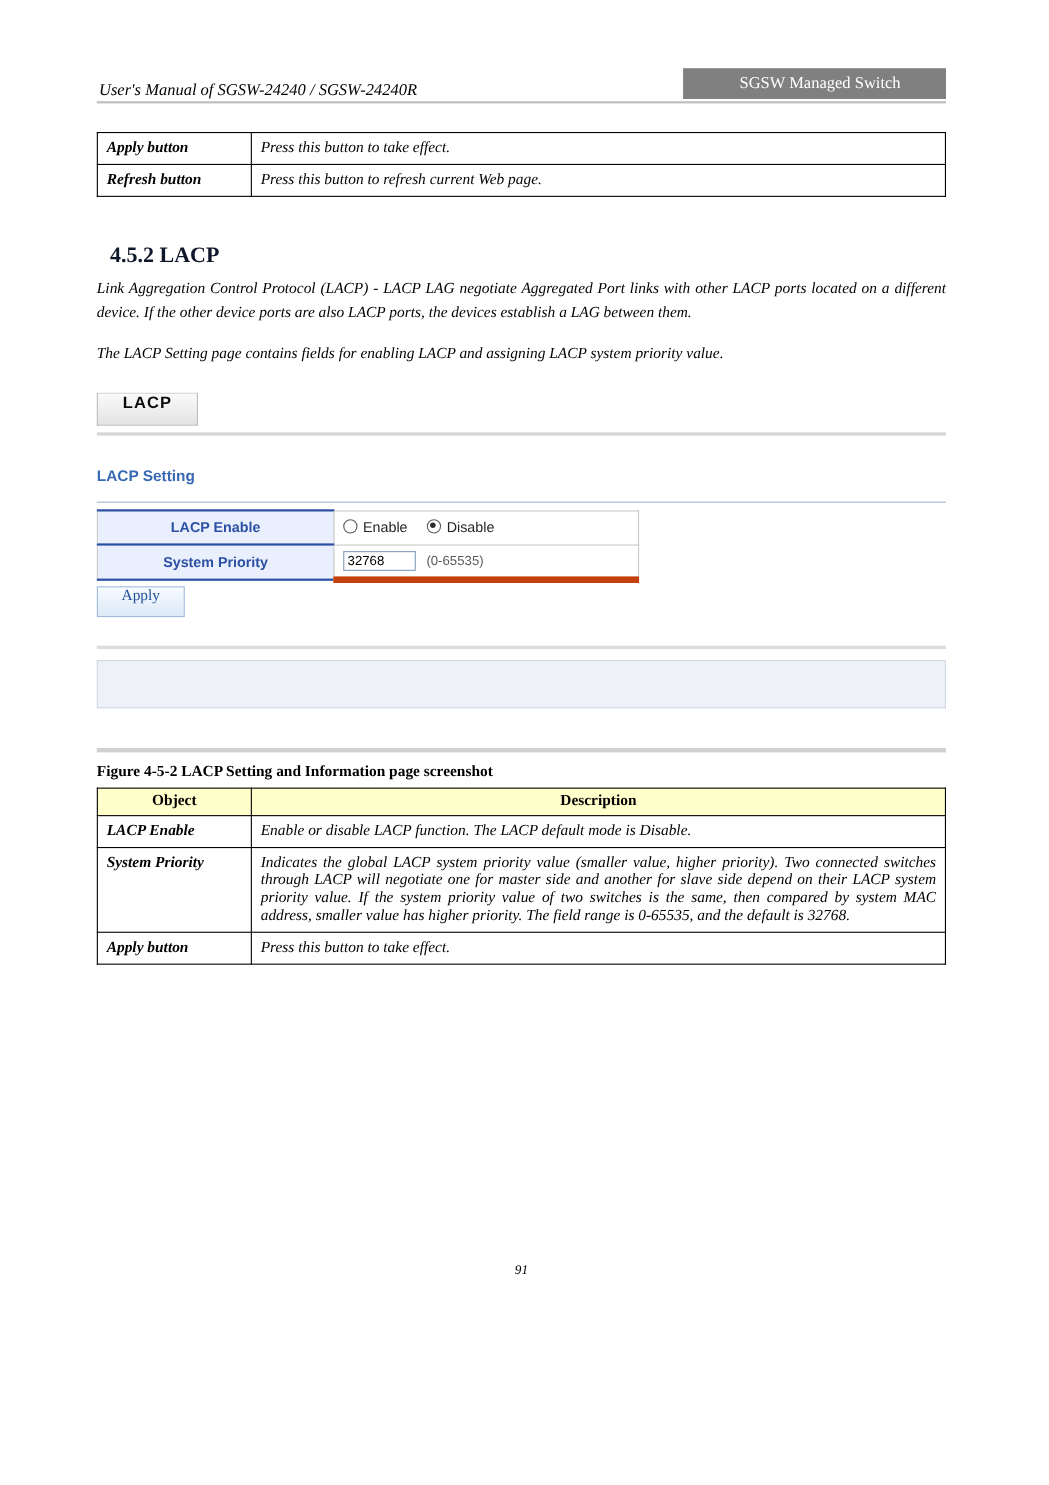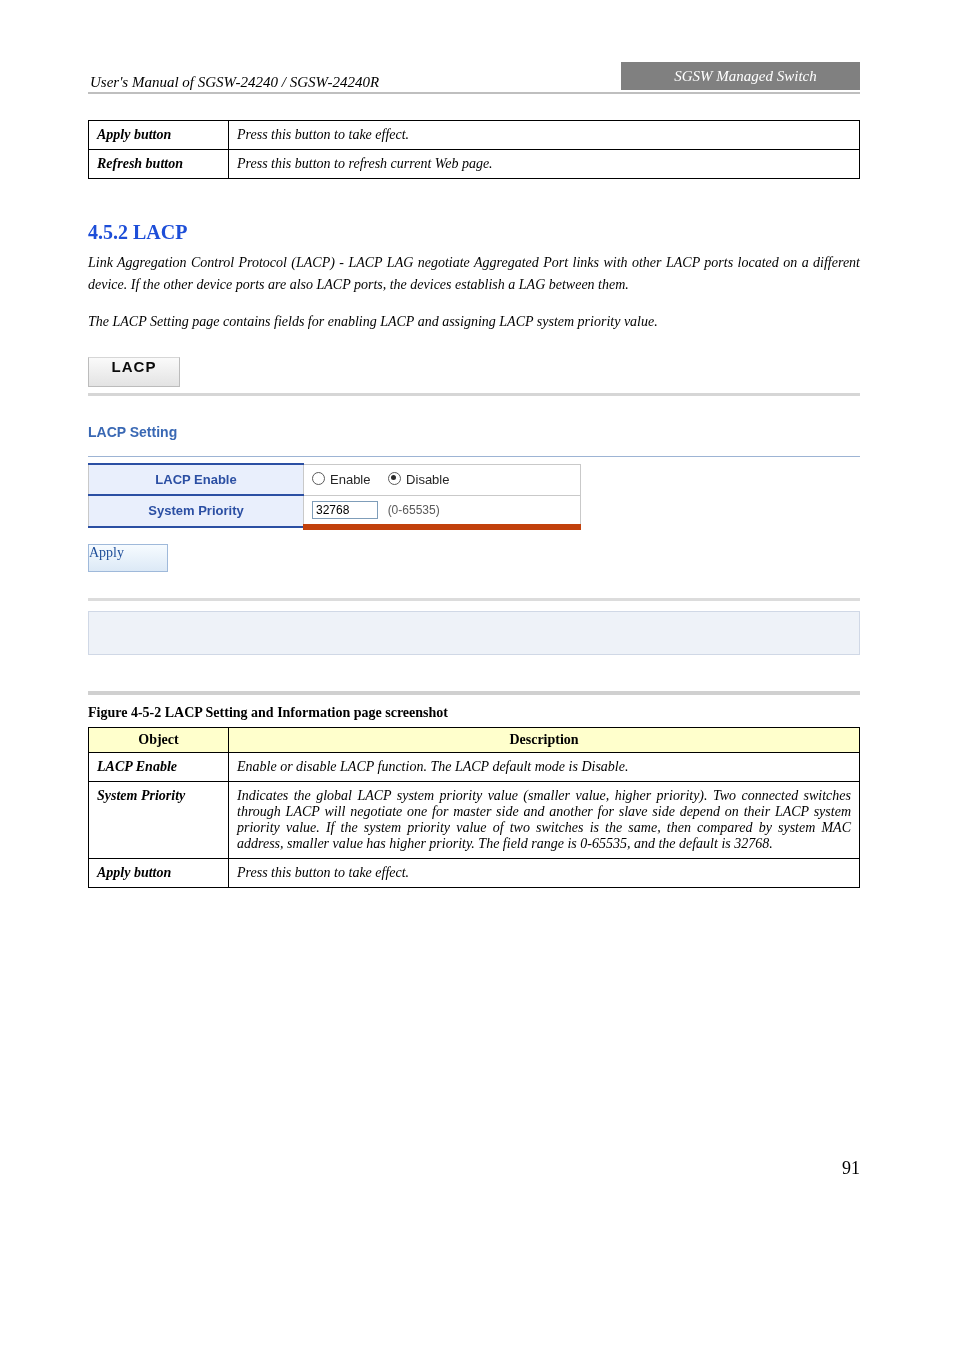--- a/index.html
+++ b/index.html
@@ -1,63 +1,63 @@
 <!DOCTYPE html>
 <html><head>
 <meta charset="utf-8">
 <style>
   html,body{margin:0;padding:0;background:#fff;font-family:"Times New Roman",Times,serif;font-size:14px;color:#000}
   .page{width:954px;margin:0 auto;position:relative;box-sizing:border-box}
   .hd{position:relative;height:120px}
   .hd-left{position:absolute;left:90px;top:74px;font-style:italic;color:#000;font-family:"Times New Roman",serif;font-size:15px}
-  .hd-right{position:absolute;right:94px;top:62px;width:239px;height:28px;background:#808080;color:#fff;font-style:italic;font-family:"Times New Roman",serif;font-size:15px;line-height:28px;padding-left:10px;box-sizing:border-box;text-align:center}
+  .hd-right{position:absolute;right:94px;top:62px;width:239px;height:28px;background:#808080;color:#fff;font-family:"Times New Roman",serif;font-size:15px;line-height:28px;padding-left:10px;box-sizing:border-box;text-align:center}
   .hd-rule{position:absolute;left:88px;right:94px;top:92px;height:2px;background:#bfbfbf}
 
   .content{padding:0 94px 0 88px}
 
   table.def{width:100%;border-collapse:collapse;table-layout:fixed}
   table.def col.c1{width:140px}
   table.def th{background:#ffffcc;border:1px solid #000;padding:4px 6px;text-align:center;font-weight:normal}
   table.def th .b{font-weight:bold}
   table.def td{border:1px solid #000;padding:6px 8px;text-align:justify;vertical-align:top;font-style:italic}
   .cell-title{font-weight:bold;color:#000;text-align:center;font-style:normal}
 
-  .h2{font:bold 20px "Times New Roman",serif;color:#1d4ed8;margin:42px 0 8px}
+  .h2{font:bold 20px "Times New Roman",serif;color:#0f172a;margin:42px 12px 8px}
   .para{margin:6px 0 16px;text-align:justify;line-height:1.55;font-style:italic}
 
   
   .fig{border-bottom:4px solid #d0d0d0;padding-bottom:12px;margin:24px 0 10px}
   .label-btn{display:inline-block;width:90px;height:28px;line-height:28px;text-align:center;font:bold 15px Arial,sans-serif;background:linear-gradient(#fafafa,#e3e3e3);border:1px solid #bcbcbc;border-top-color:#d6d6d6;color:#0b0b0b;letter-spacing:1px}
   .thin-rule{height:3px;background:#d6d6d6;margin:6px 0 28px}
 
   .sec-title{font:bold 14px Arial,sans-serif;color:#3968b4;border-bottom:1px solid #9db4d4;padding:0 0 16px;margin:0 0 6px}
 
   .cfgtbl{border-collapse:collapse}
   .cfgtbl td,.cfgtbl th{font:13px Arial,sans-serif}
   .cfgtbl .hcell{background:#e9effc;border-top:2px solid #2b4fa3;border-left:1px solid #c9c9c9;border-right:1px solid #c9c9c9;border-bottom:1px solid #c9c9c9;color:#2b4fa3;font-weight:bold;text-align:center;padding:7px 12px;width:190px}
   .cfgtbl .vcell{border:1px solid #c9c9c9;padding:5px 8px;width:260px;color:#252525}
   .cfgtbl tr:last-child .hcell{border-bottom:2px solid #2b4fa3}
   .cfgtbl tr:last-child .vcell{border-bottom:6px solid #c2410c}
   .ri{display:inline-flex;align-items:flex-start;margin-right:14px}
   .ri .dot{width:11px;height:11px;border-radius:50%;border:1px solid #5b5b5b;display:inline-block;margin-right:5px;position:relative;background:#fff}
   .ri .dot.sel:after{content:"";position:absolute;left:2px;top:2px;width:5px;height:5px;border-radius:50%;background:#2b2b2b}
   .txt{width:58px;border:1px solid #7f9db9;font:12px Arial;background:#fff;padding:1px 3px}
   .hint{font:12px Arial;color:#5a5a5a;margin-left:6px}
-  .apply{display:inline-block;margin-top:14px;width:78px;height:26px;line-height:26px;text-align:left;border:1px solid #9fb9da;background:linear-gradient(#f6fbff,#dce9f6);color:#1f4e99;font:14px "Times New Roman",serif}
+  .apply{display:inline-block;margin-top:3px;width:78px;height:26px;line-height:26px;text-align:center;border:1px solid #9fb9da;background:linear-gradient(#f6fbff,#dce9f6);color:#1f4e99;font:14px "Times New Roman",serif}
 
   .fig-foot{height:3px;background:#dcdcdc;margin:26px 0 10px}
 
   .panel{margin:10px 0 24px}
   .panel-hd{height:30px;background:linear-gradient(#56a3ef,#1e6ecf);color:#fff;font:bold 13px Arial,sans-serif;display:flex;align-items:center;padding:0 10px;border:1px solid #3c7fc8;border-bottom:none}
   .panel-hd .caret{width:0;height:0;border-left:4px solid transparent;border-right:4px solid transparent;border-top:5px solid #fff;margin-right:6px}
   .panel-body{height:42px;background:#eef2f8;border:1px solid #d0d8e6}
 
   .fig-label{text-align:left;font-weight:bold;margin:8px 0 6px}
 
-  .footer{text-align:right;font-size:18px;color:#000;margin-top:270px;padding-bottom:40px}
+  .footer{text-align:center;font-style:italic;font-size:12px;color:#000;margin-top:270px;padding-bottom:40px}
 </style>
 </head>
 <body>
 
 <div class="page">
   <div class="hd">
     <div class="hd-left">User's Manual of SGSW-24240 / SGSW-24240R</div>
     <div class="hd-right">SGSW Managed Switch</div>
     <div class="hd-rule"></div>
   </div>

